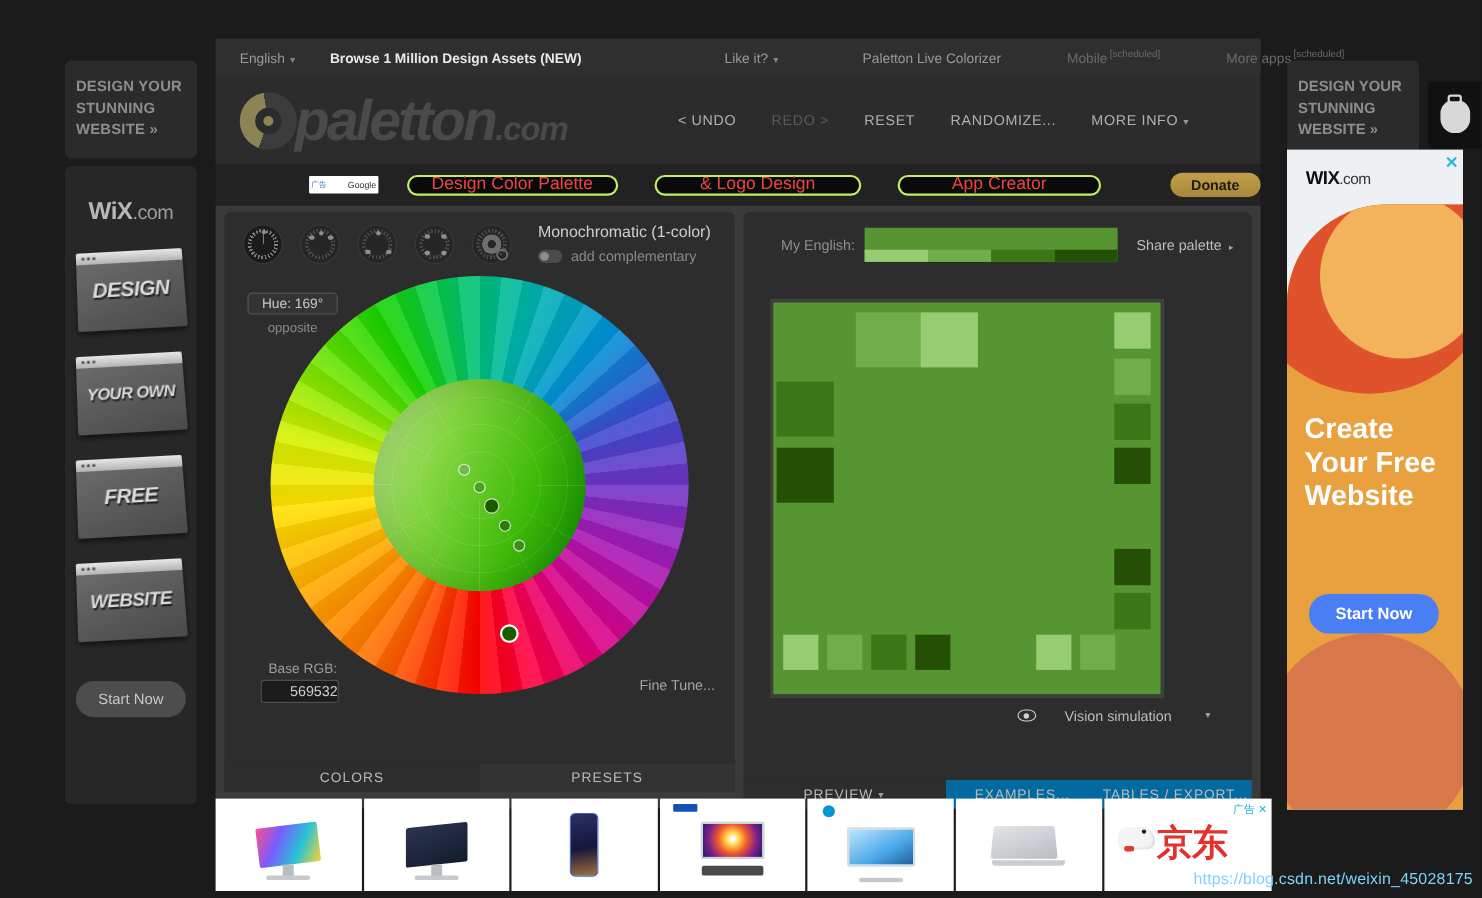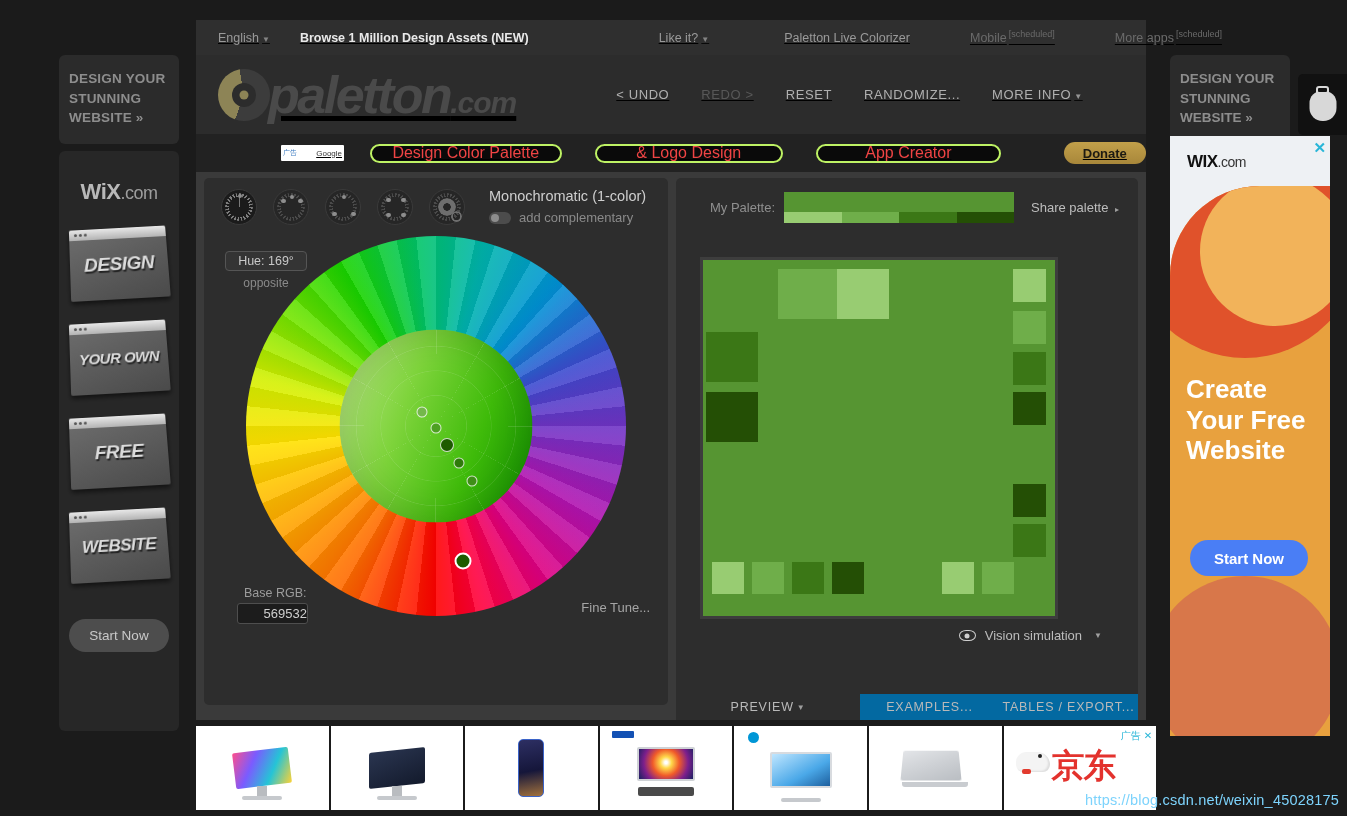--- a/index.html
+++ b/index.html
@@ -45,21 +45,21 @@
     font-size:19px; font-weight:bold; font-style:italic;
     color:#dcdcdc; letter-spacing:-.5px; white-space:nowrap;
     text-shadow:1px 2px 1px rgba(0,0,0,.65);
   }
   .start-now-left {
     margin-top:38px; background:#4d4d4d; color:#c9c9c9; border:none;
     border-radius:18px; padding:9px 20px; font-size:13.5px; cursor:pointer;
   }
 
   
-  .app { position:absolute; left:196px; top:20px; width:950px; height:541px;text-decoration:underline; }
+  .app { position:absolute; left:196px; top:35px; width:950px; height:541px; }
 
   .topnav {
     height:35px; background:#2f2f2f; display:flex; align-items:center;
     font-size:12.5px; color:#9a9a9a; padding-left:22px;
   }
   .topnav .item { margin-right:30px; white-space:nowrap; cursor:pointer; }
   .topnav .strong { color:#e9e9e9; font-weight:bold; }
   .topnav .dim { color:#6a6a6a; }
   .caret { font-size:8px; opacity:.8; margin-left:3px; }
   .sup { font-size:9px; color:#6a6a6a; vertical-align:super; margin-left:2px; }
@@ -245,21 +245,21 @@
   .share { margin-left:17px; color:#bdbdbd; font-size:13px; cursor:pointer; }
 
   .preview-box {
     position:absolute; left:24px; top:79px; width:358px; height:362px;
     border:3px solid #3d3d3d; overflow:hidden;
   }
   .pv { position:absolute; }
 
   .vision-row {
     position:absolute; right:36px; top:450px; display:flex; align-items:center;
-    gap:9px; color:#bcbcbc; font-size:13px; cursor:pointer;
+    gap:26px; color:#bcbcbc; font-size:13px; cursor:pointer;
   }
   .eye {
     width:17px; height:11px; border:1.6px solid #d0d0d0; border-radius:50% 50% 50% 50%/60% 60% 60% 60%;
     position:relative;
   }
   .eye::after{ content:""; position:absolute; left:50%; top:50%; transform:translate(-50%,-50%);
     width:5px; height:5px; border-radius:50%; background:#d0d0d0; }
 
   .rtabs { position:absolute; left:0; bottom:-12px; width:100%; height:26px; display:flex; }
   .rtab {
@@ -493,25 +493,29 @@
               <div class="node" style="left: 213px; top: 227px; width: 11px; height: 11px; background: rgb(47, 122, 10);"></div>
               <div class="node" style="left: 226px; top: 245px; width: 11px; height: 11px; background: rgb(63, 143, 23);"></div>
               <div class="base-node" style="left: 217px; top: 325px;"></div>
             </div>
         </div>
 
         <div class="baseRGB-lbl">Base RGB:</div>
         <div class="baseRGB-box">569532</div>
         <div class="finetune">Fine Tune...</div>
 
+        <div class="panel-tabs">
+          <div class="panel-tab sel">COLORS</div>
+          <div class="panel-tab unsel">PRESETS</div>
+        </div>
       </div>
 
       <div class="panel-right">
         <div class="mypal-row">
-          <div class="mypal-lbl">My Palette:</div>
+          <div class="mypal-lbl">My English:</div>
           <div class="mypal">
             <div class="main" id="pal-main" style="background: rgb(86, 149, 50);"></div>
             <div class="strip" id="pal-strip">
                 <div style="background: rgb(152, 204, 114);"></div>
                 <div style="background: rgb(111, 174, 74);"></div>
                 <div style="background: rgb(59, 119, 22);"></div>
                 <div style="background: rgb(36, 79, 5);"></div>
               </div>
           </div>
           <div class="share">

